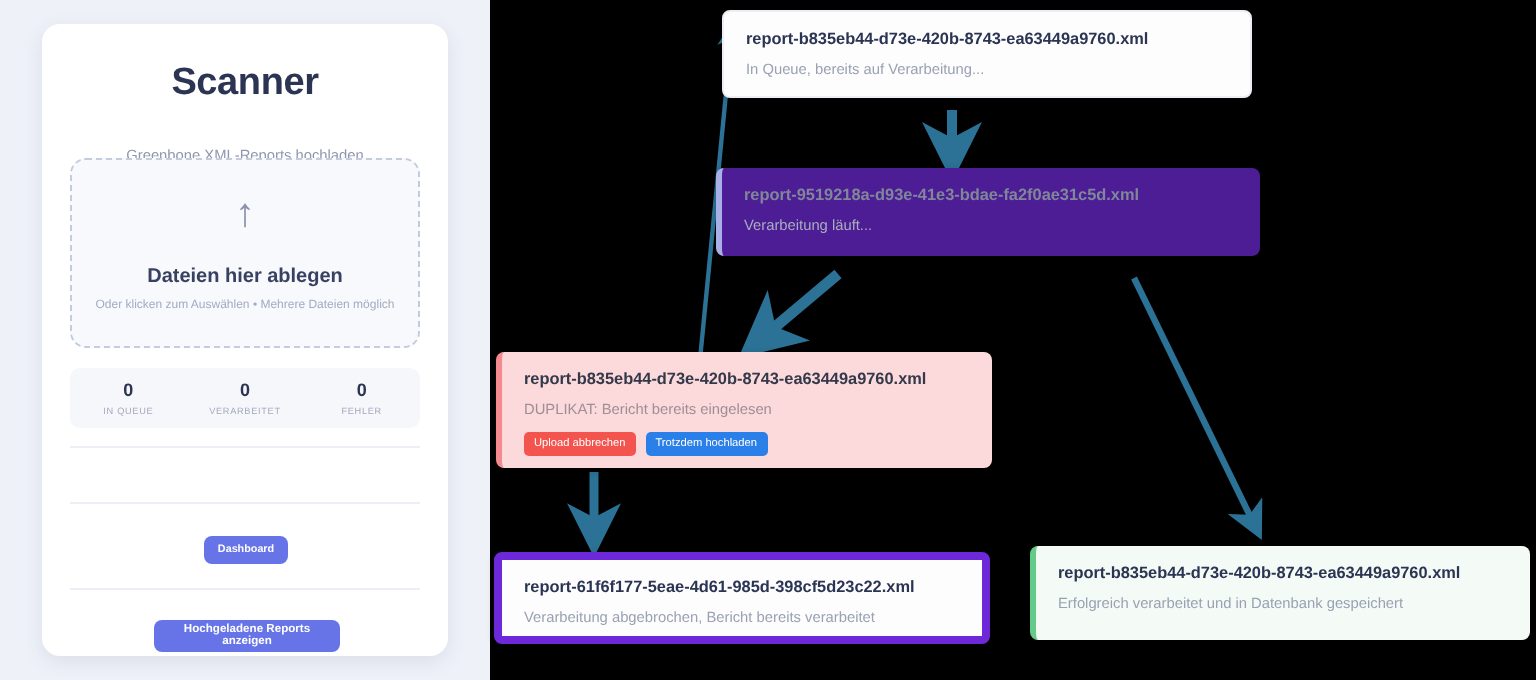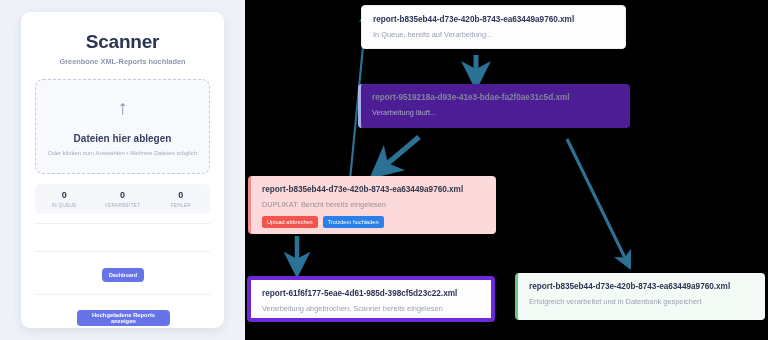--- a/index.html
+++ b/index.html
@@ -38,22 +38,21 @@
     font-size: 19px;
     font-weight: bold;
     color: #2b3553;
     letter-spacing: -0.2px;
     margin-top: 19px;
   }
   .app-sub {
     text-align: center;
     font-size: 7.4px;
     color: #8f97ad;
-    margin-top: 4px;
-    font-weight: bold;
+    margin-top: 20px;
   }
   .dropzone {
     position: absolute;
     left: 14px; top: 67px;
     width: 175px; height: 95px;
     border: 1.2px dashed #c3cbdd;
     border-radius: 8px;
     background: #f7f9fd;
     box-sizing: border-box;
     display: flex;
@@ -329,21 +328,21 @@
       <div class="toast-title">report-b835eb44-d73e-420b-8743-ea63449a9760.xml</div>
       <div class="toast-desc">DUPLIKAT: Bericht bereits eingelesen</div>
       <div class="dup-buttons">
         <button class="btn-cancel">Upload abbrechen</button>
         <button class="btn-force">Trotzdem hochladen</button>
       </div>
     </div>
 
     <div class="toast" id="toast-aborted">
       <div class="toast-title">report-61f6f177-5eae-4d61-985d-398cf5d23c22.xml</div>
-      <div class="toast-desc">Verarbeitung abgebrochen, Scanner bereits eingelesen</div>
+      <div class="toast-desc">Verarbeitung abgebrochen, Bericht bereits verarbeitet</div>
     </div>
 
     <div class="toast" id="toast-success">
       <div class="toast-title">report-b835eb44-d73e-420b-8743-ea63449a9760.xml</div>
       <div class="toast-desc">Erfolgreich verarbeitet und in Datenbank gespeichert</div>
     </div>
 
   </div>
 </div>
 

